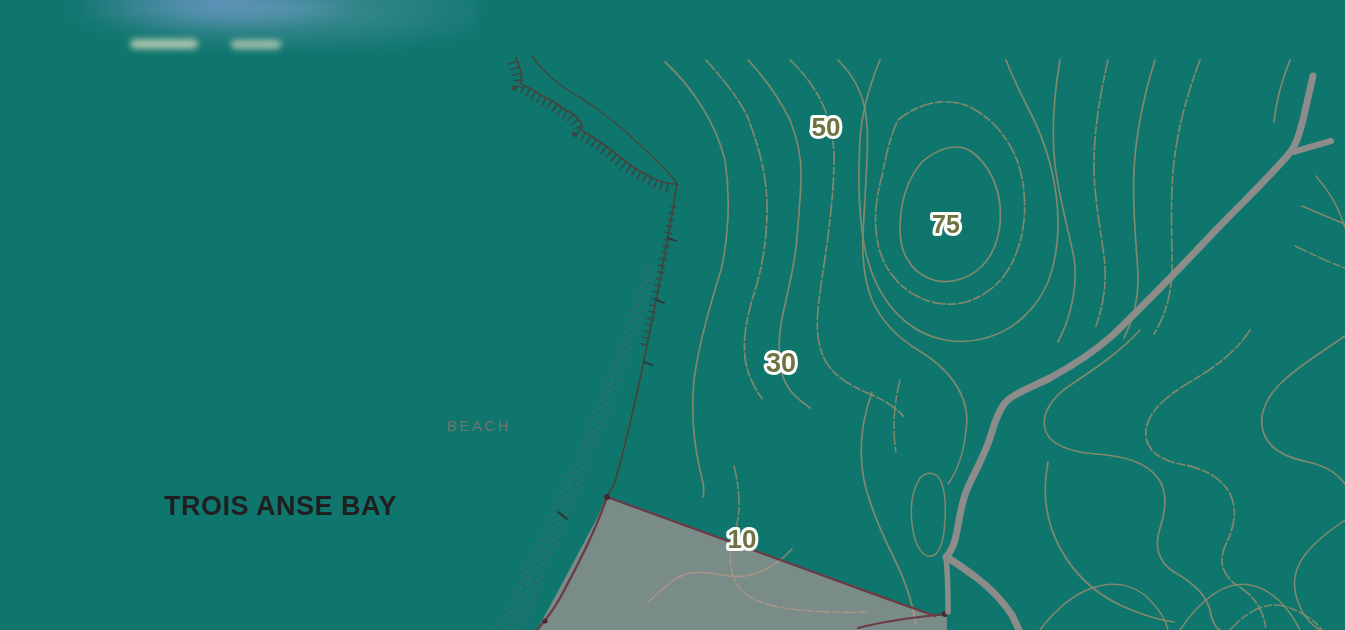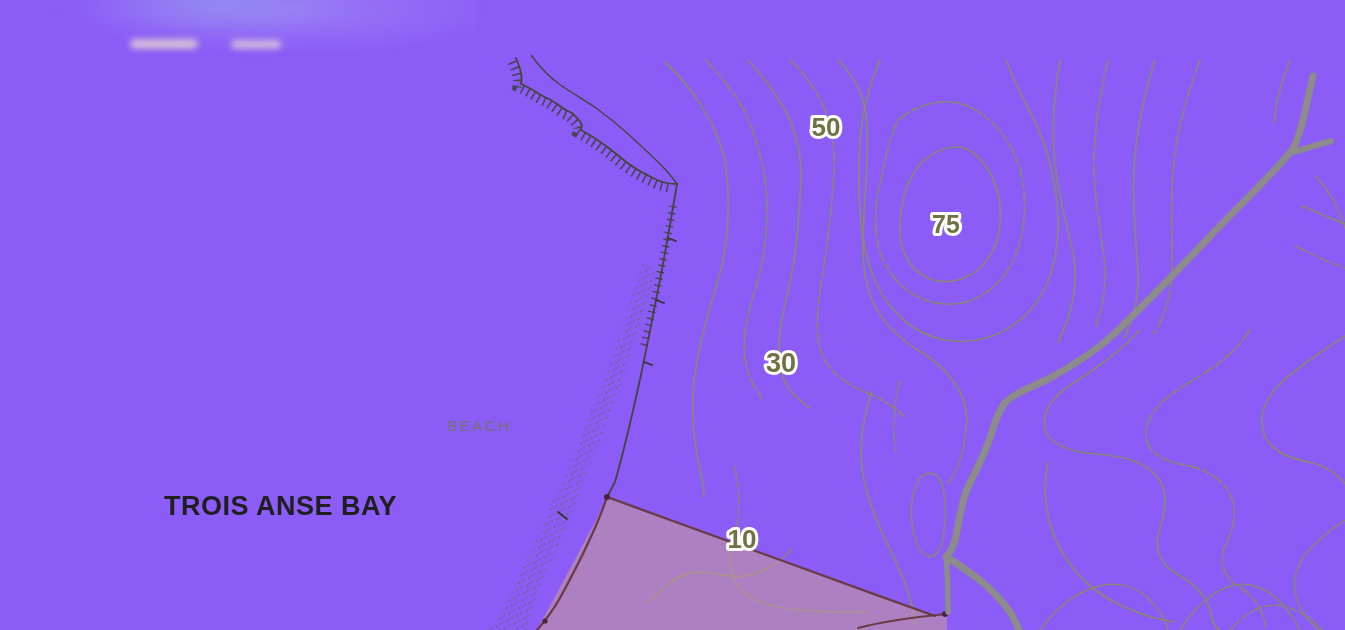--- a/index.html
+++ b/index.html
@@ -1,20 +1,20 @@
 <!DOCTYPE html>
 <html><head>
 <meta charset="utf-8">
 <style>
   html,body{margin:0;padding:0;background:#ffffff;}
   body{
     width:1345px;height:630px;position:relative;overflow:hidden;
     font-family:"Liberation Sans", sans-serif;
   }
-  .canvas{position:absolute;inset:0;background:#8b5cf6;}
+  .canvas{position:absolute;inset:0;background:#0f766e;}
   
   .blur-smudge{
     position:absolute;left:58px;top:-22px;width:420px;height:72px;
     background:
       radial-gradient(46% 58% at 38% 38%, rgba(148,162,238,.50), rgba(255,255,255,0) 72%),
       radial-gradient(70% 80% at 55% 45%, rgba(185,195,245,.30), rgba(255,255,255,0) 80%);
     filter:blur(5px);pointer-events:none;
   }
   .yellow-smudge-1{
     position:absolute;left:130px;top:39px;width:68px;height:10px;border-radius:6px;

